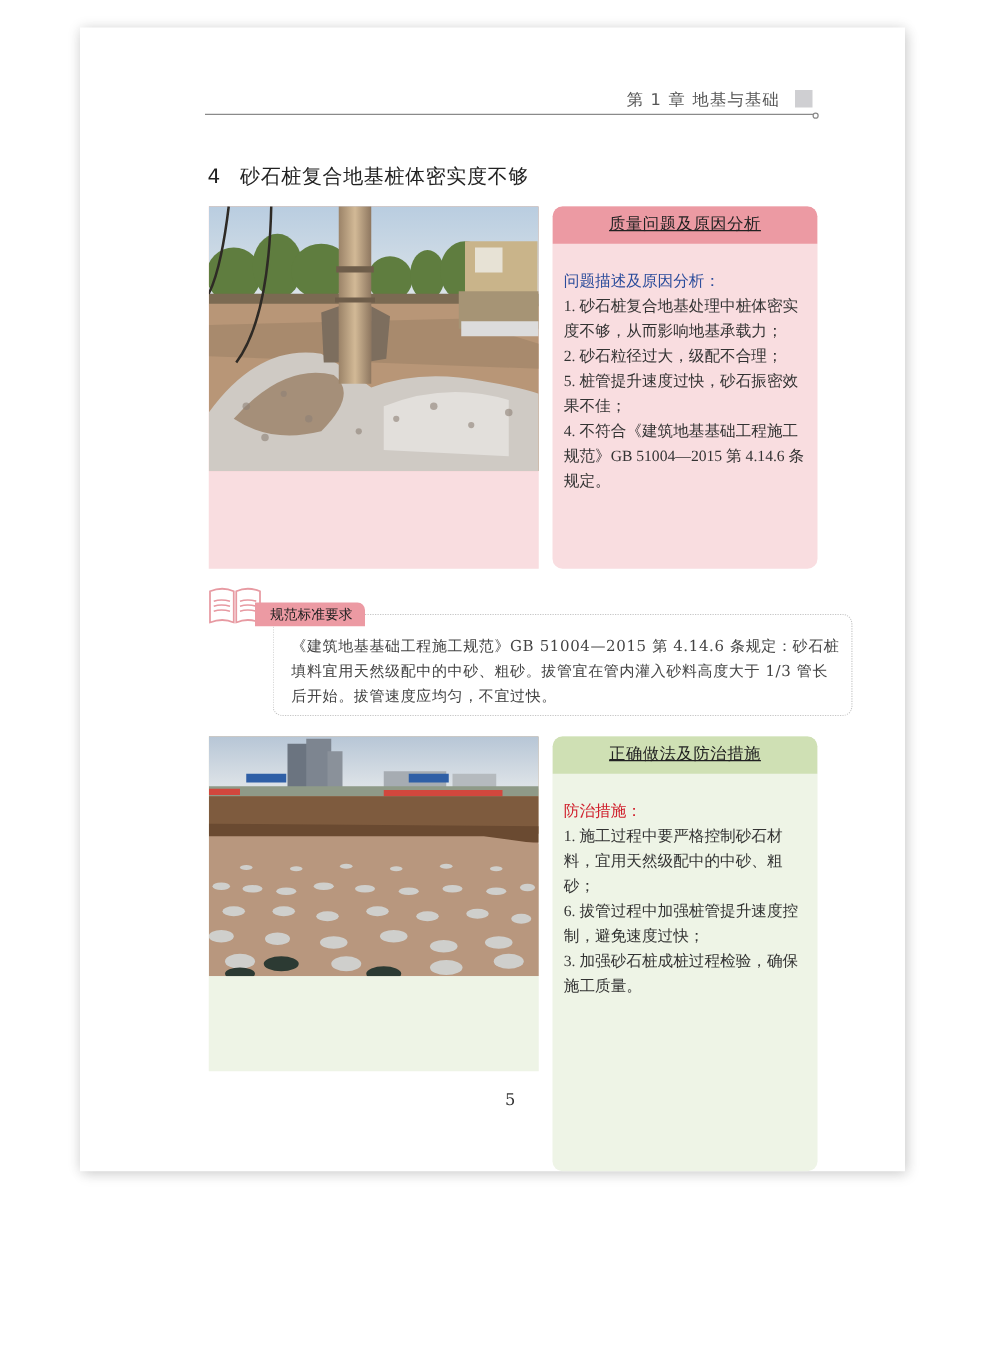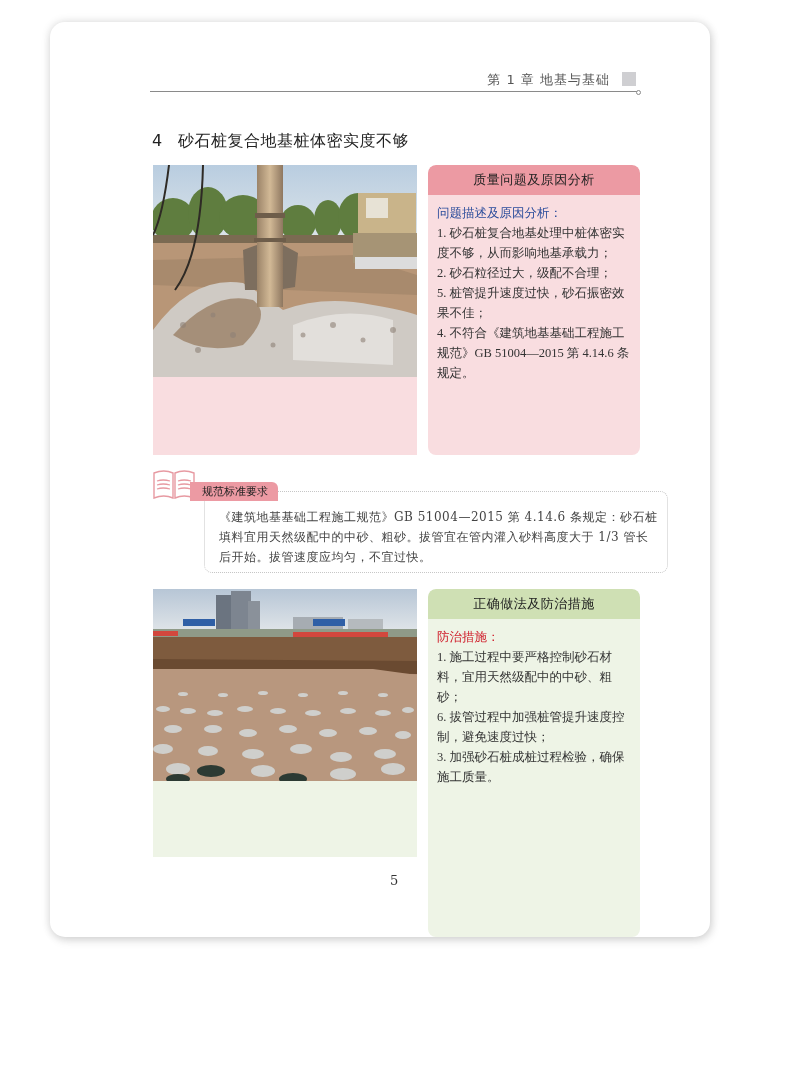--- a/index.html
+++ b/index.html
@@ -1,23 +1,22 @@
 <!DOCTYPE html>
 <html><head>
 <meta charset="utf-8">
 <style>
   * { box-sizing: border-box; margin: 0; padding: 0; }
   html, body { width: 790px; height: 1091px; background: #ffffff; overflow: hidden; }
   body { position: relative; font-family: "DejaVu Sans", "Liberation Sans", sans-serif; color: #333; }
 
   .page {
-    position: absolute; left: 50px; top: 22px; width: 660px; height: 915px;
+    position: absolute; left: 64px; top: 22px; width: 660px; height: 915px;
     background: #ffffff;
     box-shadow: 0 0 10px rgba(0,0,0,0.14), 2px 4px 10px rgba(0,0,0,0.10);
-    border-radius: 15px;
   }
 
   
   .running-header {
     position: absolute; left: 100px; top: 48px; width: 488px; height: 22px;
     border-bottom: 1.5px solid #8a8a8a;
   }
   .running-header .chapter {
     position: absolute; right: 28px; top: 1px; font-size: 13px; color: #555; letter-spacing: 1px;
   }
@@ -45,25 +44,25 @@
   .photo svg { display: block; }
 
   
   .card {
     position: absolute; left: 378px; width: 212px; border-radius: 8px; overflow: hidden;
   }
   .card.problem { top: 143px; height: 290px; background: #f9dde0; }
   .card.fix { top: 567px; height: 348px; background: #eef4e6; }
   .card-header {
     height: 30px; line-height: 30px; text-align: center; font-size: 13px; color: #222;
-    border-radius: 8px 8px 0 0; letter-spacing: 0.5px;
+    border-radius: 8px 8px 0 0; letter-spacing: 0.5px; text-decoration: underline;
   }
   .card.problem .card-header { background: #ec9aa3; }
   .card.fix .card-header { background: #cfe0b4; }
-  .card-body { padding: 8px 8px 0 9px; font-family: "DejaVu Serif", "Liberation Serif", serif; font-size: 12.5px; line-height: 20px; color: #333; }
+  .card-body { padding: 20px 8px 0 9px; font-family: "DejaVu Serif", "Liberation Serif", serif; font-size: 12.5px; line-height: 20px; color: #333; }
   .card-subtitle { font-family: "DejaVu Sans", "Liberation Sans", sans-serif; font-size: 12.5px; line-height: 20px; }
   .card.problem .card-subtitle { color: #2b4c9b; }
   .card.fix .card-subtitle { color: #d0202d; }
   .card-body .item { display: block; font-family: Liberation Serif, serif; }
 
   
   .std-box {
     position: absolute; left: 126px; top: 469px; width: 464px; height: 82px;
     border: 1.5px dotted #c6c6c6; border-radius: 8px; margin-left: 28px;
   }

